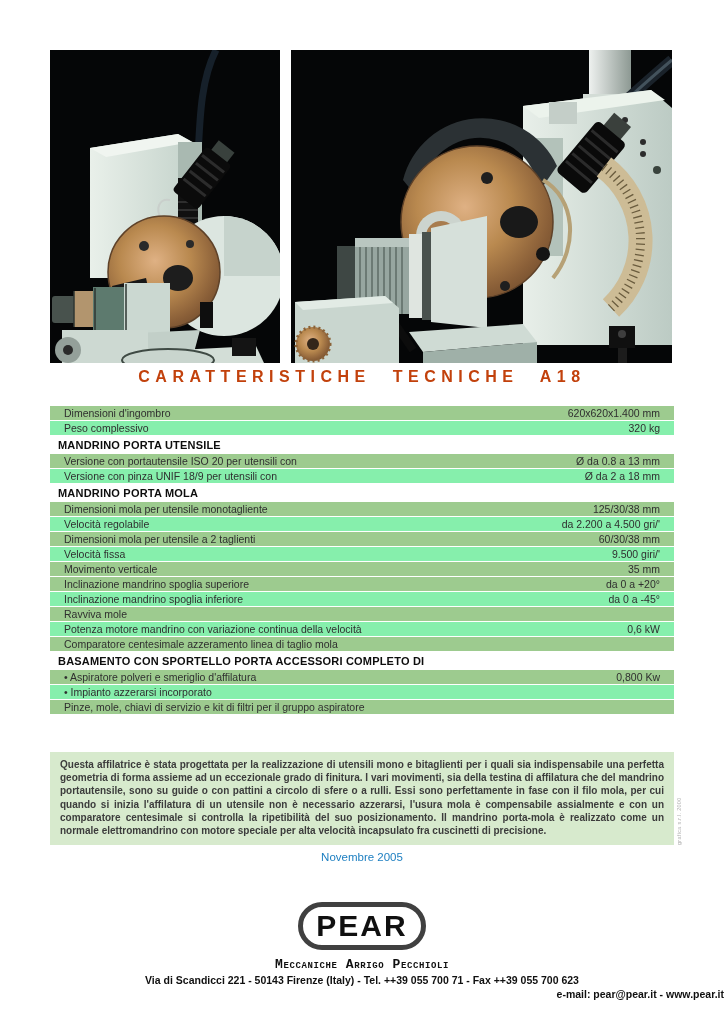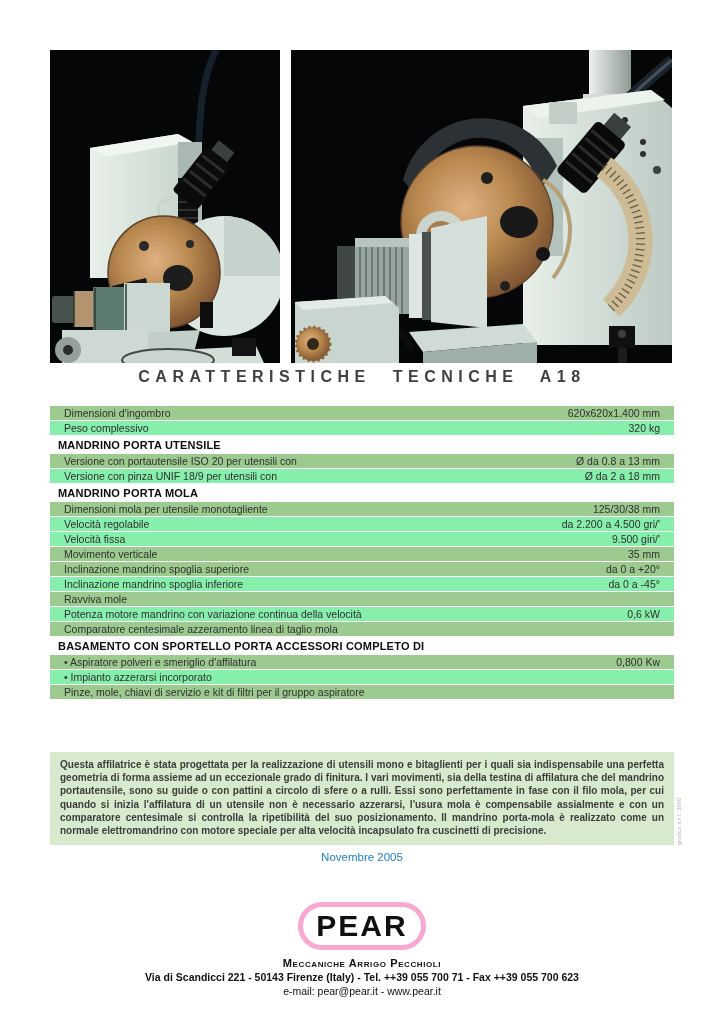--- a/index.html
+++ b/index.html
@@ -6,21 +6,21 @@
   .page{position:relative;width:724px;height:1024px;background:#ffffff;margin:0 auto;
         font-family:"Liberation Sans",sans-serif;overflow:hidden;}
 
   
   .photos{position:absolute;left:50px;top:50px;width:622px;height:313px;display:flex;gap:11px;}
   .photo{display:block;height:313px;}
   .photo svg{display:block;width:100%;height:100%;}
 
   
   .title{position:absolute;top:368px;left:0;width:100%;text-align:center;
-         font-size:16px;font-weight:bold;letter-spacing:5.5px;word-spacing:12px;color:#404040;}
+         font-size:16px;font-weight:bold;letter-spacing:5.5px;word-spacing:12px;color:#c2410c;}
 
   
   .spec-table{position:absolute;left:50px;top:406px;width:624px;}
   .spec-row{display:flex;justify-content:space-between;align-items:center;height:14px;
             margin-bottom:1px;font-size:10.5px;color:#2f2f2f;padding:0 14px;}
   .spec-row.dark{background:#9dcb8f;}
   .spec-row.light{background:#86efac;}
   .spec-row .lbl{white-space:nowrap;}
   .spec-row .val{white-space:nowrap;text-align:right;}
   .spec-section{height:16px;margin:2px 0 1px;display:flex;align-items:center;
@@ -30,26 +30,26 @@
   .description{position:absolute;left:50px;top:752px;width:624px;box-sizing:border-box;
                background:#d7eacd;padding:6px 10px 8px 10px;font-size:10px;line-height:13.2px;
                text-align:justify;color:#3c3c3c;font-weight:bold;}
   .date{position:absolute;top:851px;left:0;width:100%;text-align:center;
         color:#1d7fc1;font-weight:normal;font-size:11.5px;}
   .credit{position:absolute;left:676px;top:845px;transform-origin:0 0;transform:rotate(-90deg);
           font-size:5.5px;color:#b0b0b0;white-space:nowrap;letter-spacing:0.3px;}
 
   
   .footer{position:absolute;left:0;top:902px;width:100%;text-align:center;color:#101010;}
-  .logo{display:inline-block;border:5px solid #f9a8d4;border-radius:27px;padding:0 13px;height:38px;
+  .logo{display:inline-block;border:5px solid #404040;border-radius:27px;padding:0 13px;height:38px;
         line-height:38px;}
   .logo-text{font-size:30px;font-weight:bold;letter-spacing:2px;color:#101010;}
-  .company{margin-top:7px;font-weight:bold;font-size:11px;font-variant:small-caps;letter-spacing:0.6px;}
+  .company{margin-top:7px;font-weight:bold;font-size:13px;font-variant:small-caps;letter-spacing:0.6px;font-family:Liberation Mono, monospace;}
   .address{margin-top:2px;font-weight:bold;font-size:10.5px;}
-  .contact{margin-top:2px;font-weight:normal;font-size:10.5px;}
+  .contact{margin-top:2px;font-weight:bold;font-size:10.5px;text-align:right;}
 </style>
 </head>
 <body>
 
 <div class="page">
 
   <div class="photos">
     <div class="photo" style="width:230px">
       <svg viewBox="0 0 230 313">
         <defs>
@@ -197,20 +197,24 @@
       </div>
     <div class="spec-section">MANDRINO PORTA MOLA</div>
     <div class="spec-row dark">
         <span class="lbl">Dimensioni mola per utensile monotagliente</span>
         <span class="val">125/30/38 mm</span>
       </div>
     <div class="spec-row light">
         <span class="lbl">Velocità regolabile</span>
         <span class="val">da 2.200 a 4.500 gri/'</span>
       </div>
+    <div class="spec-row dark">
+        <span class="lbl">Dimensioni mola per utensile a 2 taglienti</span>
+        <span class="val">60/30/38 mm</span>
+      </div>
     <div class="spec-row light">
         <span class="lbl">Velocità fissa</span>
         <span class="val">9.500 giri/'</span>
       </div>
     <div class="spec-row dark">
         <span class="lbl">Movimento verticale</span>
         <span class="val">35 mm</span>
       </div>
     <div class="spec-row dark">
         <span class="lbl">Inclinazione mandrino spoglia superiore</span>

